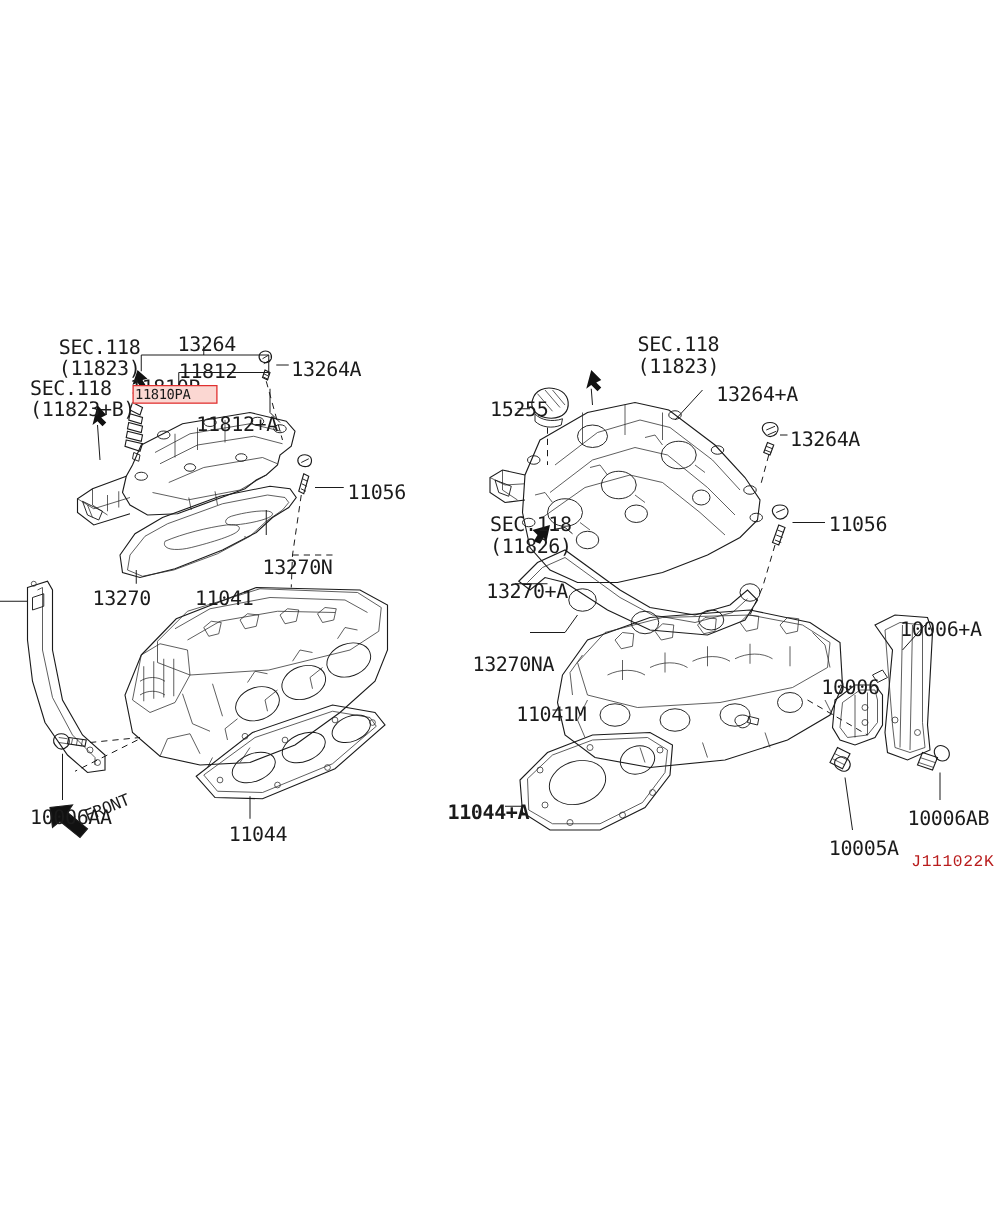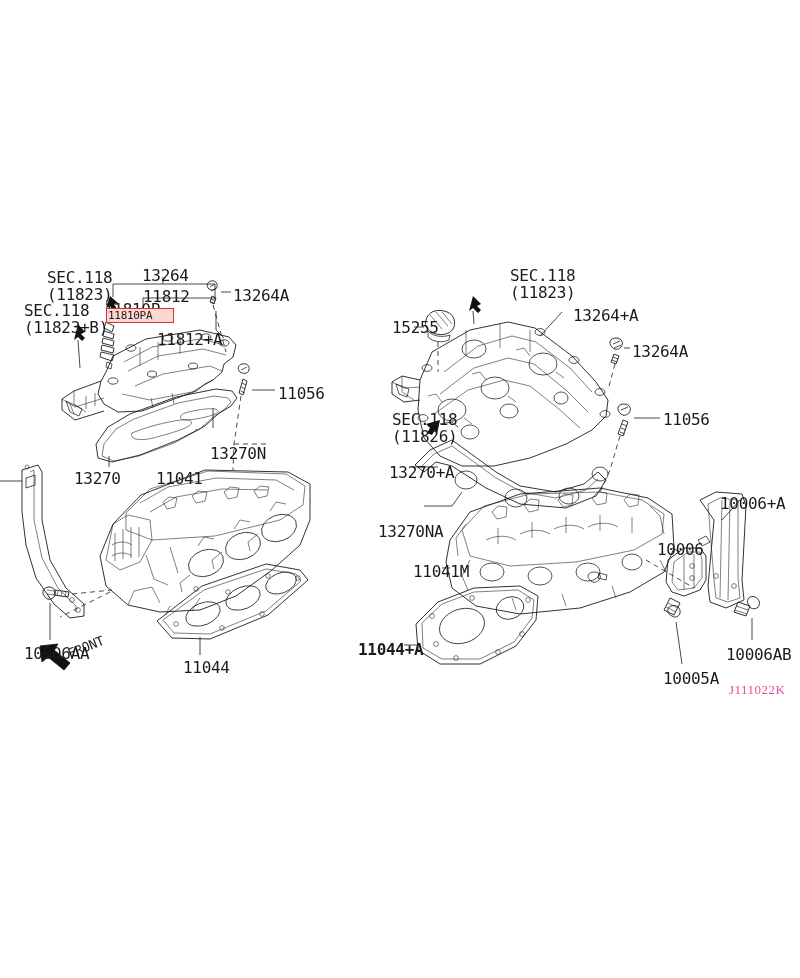--- a/index.html
+++ b/index.html
@@ -5,22 +5,22 @@
 <style>
   html,body{margin:0;padding:0;background:#ffffff;}
   body{width:800px;height:978px;font-family:"DejaVu Sans Mono",monospace;overflow:hidden;}
   #page{position:relative;width:800px;height:978px;background:#fff;}
   .lbl{position:absolute;font-family:"DejaVu Sans Mono",monospace;font-size:16px;
        color:#1b1b1b;white-space:pre;line-height:1.15;letter-spacing:-0.3px;}
   .lbl.two{line-height:1.05;}
   .hl{position:absolute;border:1.5px solid #e03030;background:#fbd7d2;
       font-family:"DejaVu Sans Mono",monospace;font-size:11px;color:#1b1b1b;
       padding:0 1px;white-space:pre;letter-spacing:-0.3px;box-sizing:border-box;}
-  .dgid{position:absolute;font-family:Liberation Serif, serif;font-size:13px;
-        color:#ec4899;letter-spacing:0.5px;}
+  .dgid{position:absolute;font-family:Liberation Mono, monospace;font-size:13px;
+        color:#b91c1c;letter-spacing:0.5px;}
   svg.art{position:absolute;left:0;top:0;width:800px;height:978px;pointer-events:none;}
   .ln{stroke:#1b1b1b;stroke-width:.9;fill:none;}
   .ln2{stroke:#1b1b1b;stroke-width:.75;fill:none;}
   .thin{stroke:#2a2a2a;stroke-width:.6;fill:none;}
   .dash{stroke:#1b1b1b;stroke-width:.8;fill:none;stroke-dasharray:5 4;}
   .lead{stroke:#1b1b1b;stroke-width:.8;fill:none;}
   .blk{fill:#111111;}
   
   #logo{position:absolute;left:651px;top:266px;width:142px;height:50px;}
   #logo .w1{font-family:"DejaVu Sans",sans-serif;font-weight:bold;font-style:italic;

